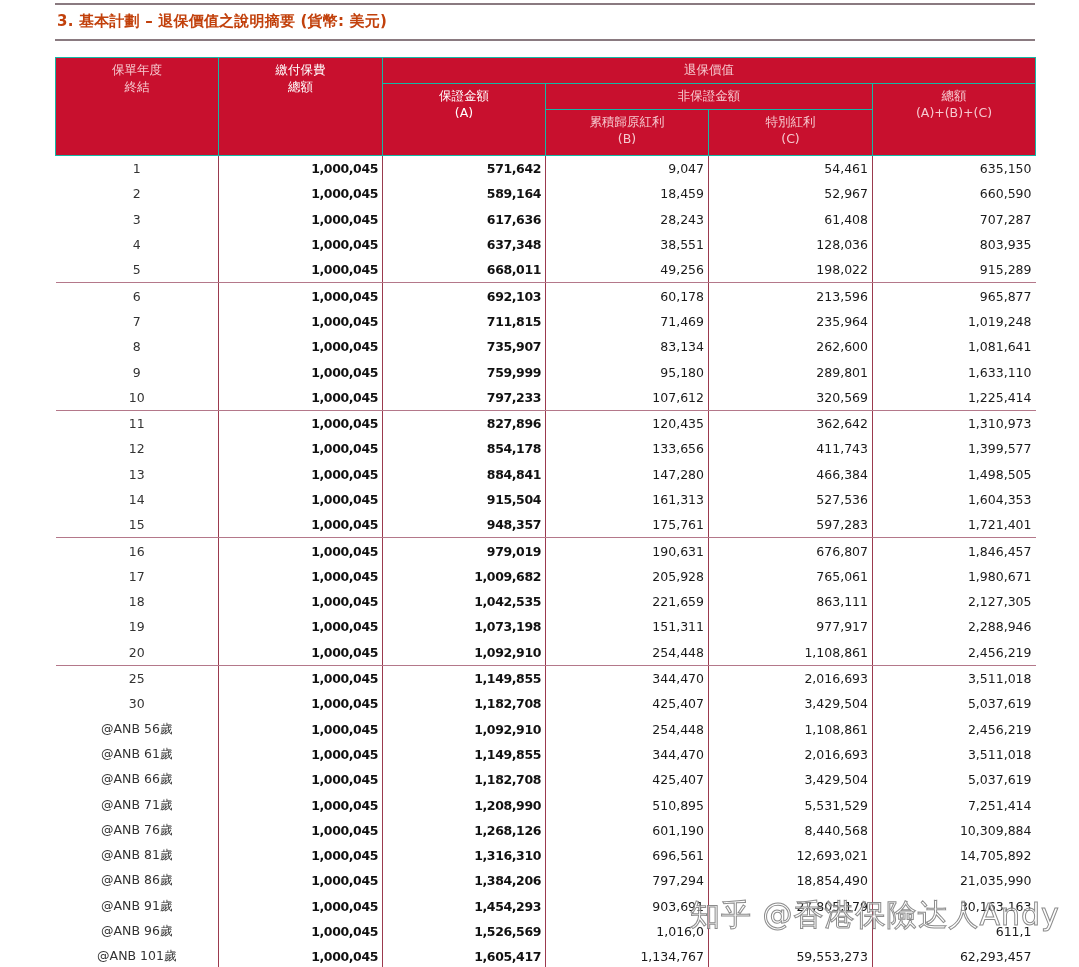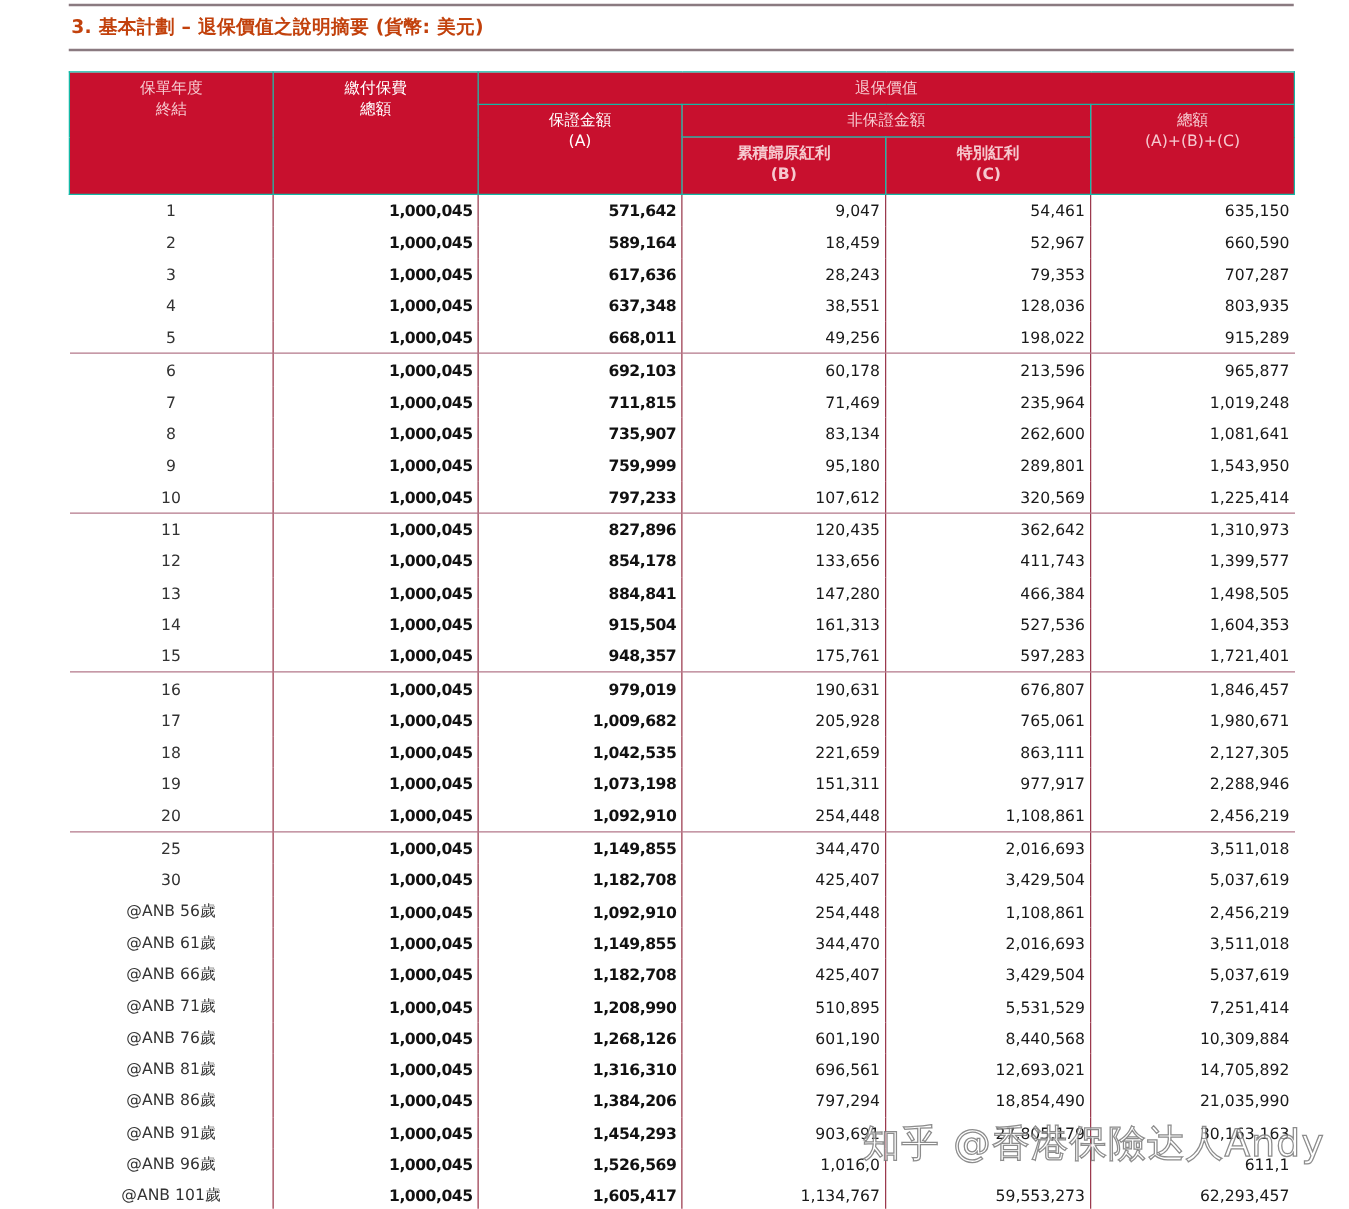--- a/index.html
+++ b/index.html
@@ -15,21 +15,21 @@
   table.tbl col.c2 { width: 163px; }
   table.tbl col.c3 { width: 163px; }
   table.tbl col.c4 { width: 164px; }
   table.tbl col.c5 { width: 163px; }
   th { background: #c8102e; color: #f6c9cf; font-weight: normal; font-size: 12.5px;
        line-height: 17px; vertical-align: top; padding: 3px 4px 0 4px; text-align: center;
        border: 1px solid #14b8a6; }
   th.bold { color: #ffffff; font-weight: normal; }
   th.h1 { height: 22px; padding-top: 3px; }
   th.h2 { height: 22px; }
-  th.h3 { height: 42px; font-weight: bold; }
+  th.h3 { height: 42px; }
   td { font-size: 12.5px; height: 25.3px; padding: 0 4px; text-align: right; white-space: nowrap;
        border-left: 1px solid #9b3a4e; border-right: 1px solid #9b3a4e; color: #1a1a1a; }
   td.first { text-align: center; border-left: none; color: #333; }
   td.last { border-right: none; margin-left: 32px; }
   td.b { font-weight: bold; color: #111; letter-spacing: -0.4px; }
   tr.grp-end td { border-bottom: 1.5px solid #b4788a; }
   tr.last-row td { border-bottom: 2px solid #b4788a; }
   .sub { display: block; }
   .watermark { position: absolute; left: 690px; top: 895px; font-size: 30px; color: rgba(255,255,255,0.55);
                -webkit-text-stroke: 1px rgba(120,120,120,0.85); white-space: nowrap; letter-spacing: 1px;
@@ -100,21 +100,21 @@
         <td class="b">589,164</td>
         <td>18,459</td>
         <td>52,967</td>
         <td class="last">660,590</td>
       </tr>
       <tr>
         <td class="first">3</td>
         <td class="b">1,000,045</td>
         <td class="b">617,636</td>
         <td>28,243</td>
-        <td>79,353</td>
+        <td>61,408</td>
         <td class="last">707,287</td>
       </tr>
       <tr>
         <td class="first">4</td>
         <td class="b">1,000,045</td>
         <td class="b">637,348</td>
         <td>38,551</td>
         <td>128,036</td>
         <td class="last">803,935</td>
       </tr>
@@ -149,21 +149,21 @@
         <td>83,134</td>
         <td>262,600</td>
         <td class="last">1,081,641</td>
       </tr>
       <tr>
         <td class="first">9</td>
         <td class="b">1,000,045</td>
         <td class="b">759,999</td>
         <td>95,180</td>
         <td>289,801</td>
-        <td class="last">1,543,950</td>
+        <td class="last">1,633,110</td>
       </tr>
       <tr class="grp-end">
         <td class="first">10</td>
         <td class="b">1,000,045</td>
         <td class="b">797,233</td>
         <td>107,612</td>
         <td>320,569</td>
         <td class="last">1,225,414</td>
       </tr>
       <tr>

